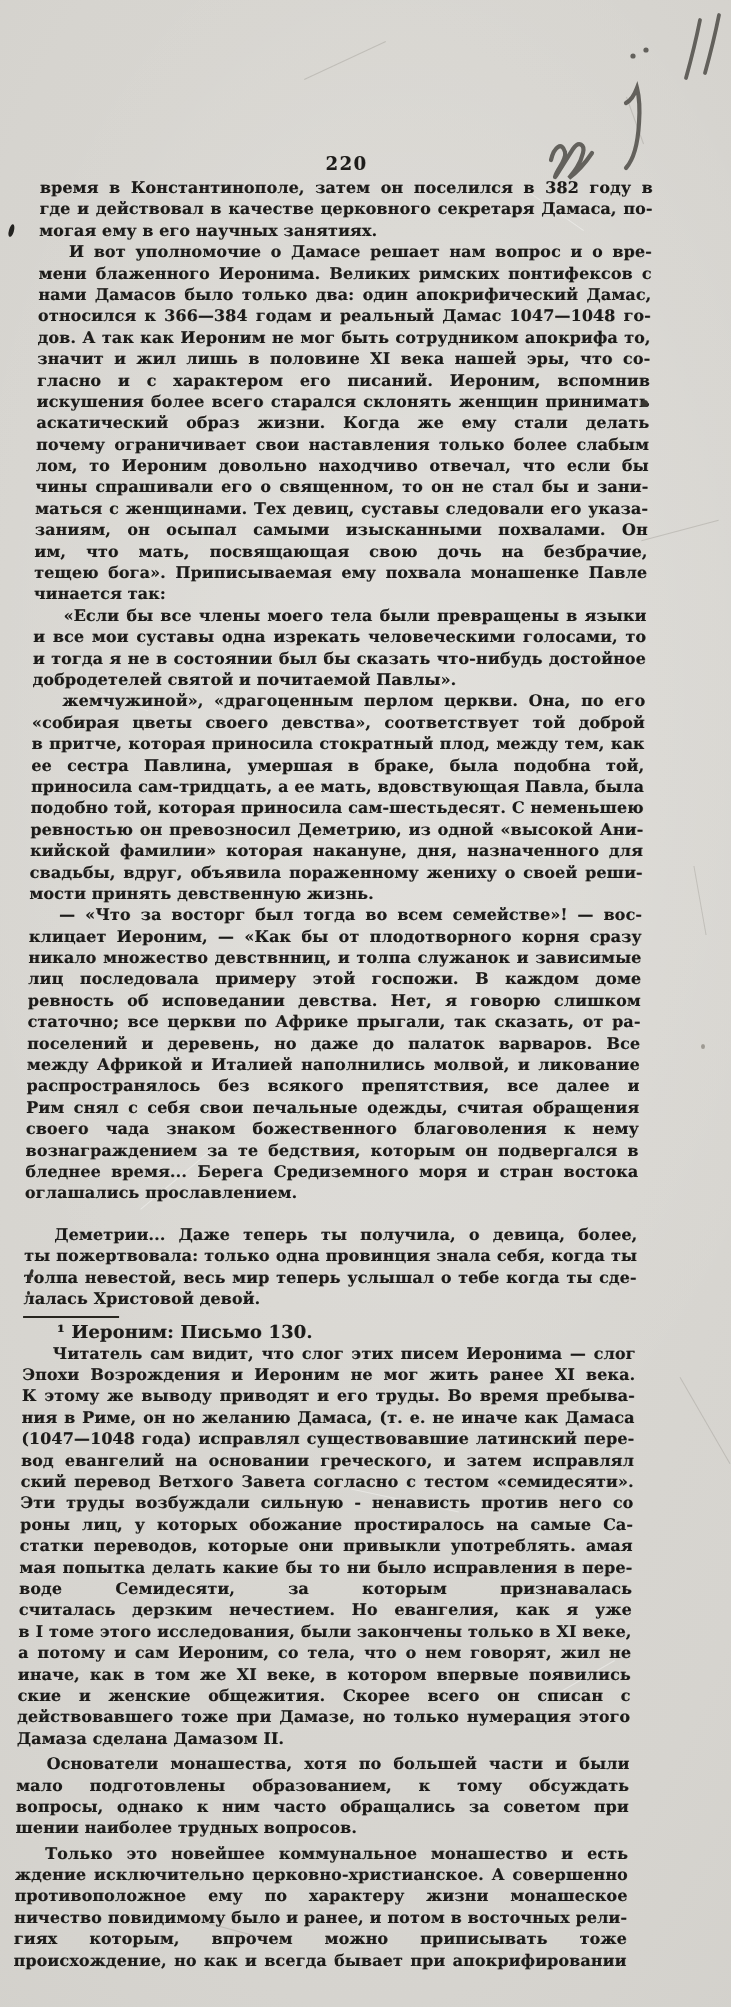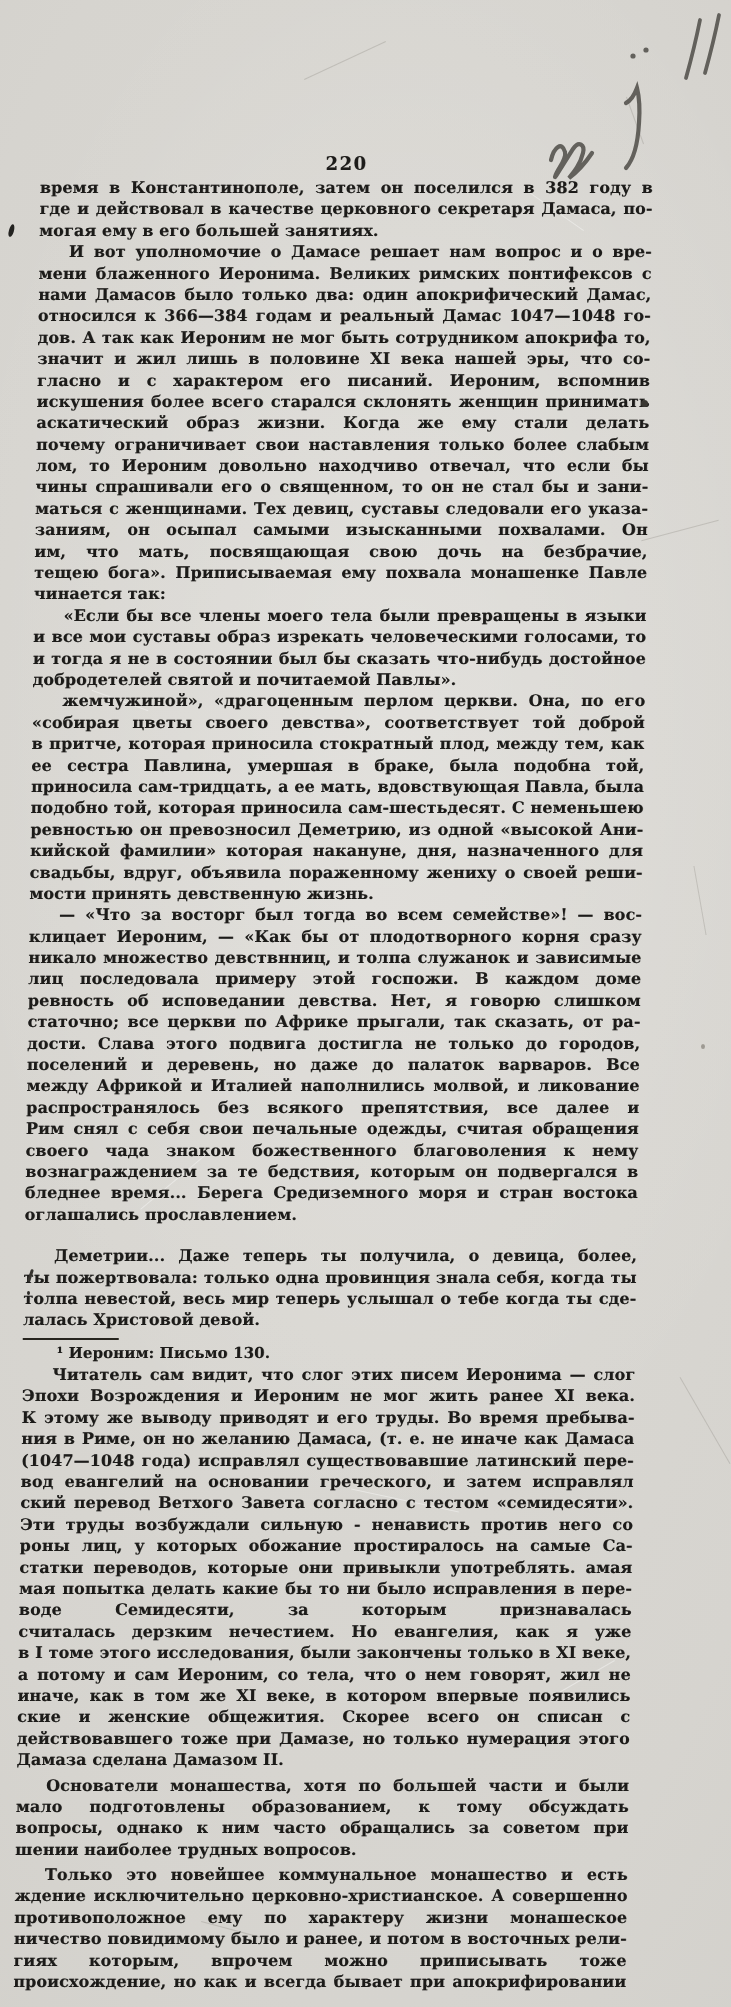--- a/index.html
+++ b/index.html
@@ -34,21 +34,21 @@
     color: #1c1b19; font-size: 16px; font-weight: 700;
   }
   .line {
     line-height: 21.4px; height: 21.4px; overflow: hidden;
     text-align: justify; text-align-last: justify;
     letter-spacing: 0.1px;
     text-shadow: 0.4px 0.4px 0.5px rgba(32,30,26,0.45);
   }
   .line.last { text-align-last: left; }
   .para.indent .line:first-child { text-indent: 30px; }
-  .para.fn { font-size: 15px; }
+  .para.fn { font-size: 18px; }
   .para.fn .line { text-align-last: left; }
   .para.fn .line:first-child { text-indent: 34px; }
   .footnote-rule {
     width: 96px; height: 2px; background: #27251f;
     margin: 7px 0 3px 0;
   }
   .handwriting { position: absolute; inset: 0; pointer-events: none; }
   .speck { position: absolute; background: #2f2d29; border-radius: 50%; pointer-events: none; }
 </style>
 </head>
@@ -69,21 +69,21 @@
     <div class="fiber" style="left:610px;top:120px;width:50px;transform:rotate(70deg)"></div>
     <div class="fiber light" style="left:350px;top:1500px;width:110px;transform:rotate(12deg)"></div>
   </div>
 
   <div class="page-number">220</div>
 
   <main class="text-column">
       <div class="para">
         <div class="line">время в Константинополе, затем он поселился в 382 году в Риме,</div>
         <div class="line">где и действовал в качестве церковного секретаря Дамаса, по-</div>
-        <div class="line last">могая ему в его большей занятиях.</div>
+        <div class="line last">могая ему в его научных занятиях.</div>
       </div>
       <div class="para indent">
         <div class="line">И вот уполномочие о Дамасе решает нам вопрос и о вре-</div>
         <div class="line">мени блаженного Иеронима. Великих римских понтифексов с име-</div>
         <div class="line">нами Дамасов было только два: один апокрифический Дамас,</div>
         <div class="line">относился к 366—384 годам и реальный Дамас 1047—1048 го-</div>
         <div class="line">дов. А так как Иероним не мог быть сотрудником апокрифа то,</div>
         <div class="line">значит и жил лишь в половине XI века нашей эры, что со-</div>
         <div class="line">гласно и с характером его писаний. Иероним, вспомнив прежние</div>
         <div class="line">искушения более всего старался склонять женщин принимать</div>
@@ -92,21 +92,21 @@
         <div class="line">лом, то Иероним довольно находчиво отвечал, что если бы муж-</div>
         <div class="line">чины спрашивали его о священном, то он не стал бы и зани-</div>
         <div class="line">маться с женщинами. Тех девиц, суставы следовали его указа-</div>
         <div class="line">заниям, он осыпал самыми изысканными похвалами. Он говорил</div>
         <div class="line">им, что мать, посвящающая свою дочь на безбрачие, «делается</div>
         <div class="line">тещею бога». Приписываемая ему похвала монашенке Павле на-</div>
         <div class="line last">чинается так:</div>
       </div>
       <div class="para indent">
         <div class="line">«Если бы все члены моего тела были превращены в языки</div>
-        <div class="line">и все мои суставы образ изрекать человеческими голосами, то</div>
+        <div class="line">и все мои суставы одна изрекать человеческими голосами, то</div>
         <div class="line">и тогда я не в состоянии был бы сказать что-нибудь достойное</div>
         <div class="line last">добродетелей святой и почитаемой Павлы».</div>
       </div>
       <div class="para indent">
         <div class="line">жемчужиной», «драгоценным перлом церкви. Она, по его словам,</div>
         <div class="line">«собирая цветы своего девства», соответствует той доброй почве</div>
         <div class="line">в притче, которая приносила стократный плод, между тем, как</div>
         <div class="line">ее сестра Павлина, умершая в браке, была подобна той, которая</div>
         <div class="line">приносила сам-тридцать, а ее мать, вдовствующая Павла, была</div>
         <div class="line">подобно той, которая приносила сам-шестьдесят. С неменьшею</div>
@@ -115,21 +115,20 @@
         <div class="line">свадьбы, вдруг, объявила пораженному жениху о своей реши-</div>
         <div class="line last">мости принять девственную жизнь.</div>
       </div>
       <div class="para indent">
         <div class="line">— «Что за восторг был тогда во всем семействе»! — вос-</div>
         <div class="line">клицает Иероним, — «Как бы от плодотворного корня сразу воз-</div>
         <div class="line">никало множество девствнниц, и толпа служанок и зависимые</div>
         <div class="line">лиц последовала примеру этой госпожи. В каждом доме пылала</div>
         <div class="line">ревность об исповедании девства. Нет, я говорю слишком недо-</div>
         <div class="line">статочно; все церкви по Африке прыгали, так сказать, от ра-</div>
-        <div class="line">дости. Слава этого подвига достигла не только до городов,</div>
         <div class="line">поселений и деревень, но даже до палаток варваров. Все острова</div>
         <div class="line">между Африкой и Италией наполнились молвой, и ликование</div>
         <div class="line">распространялось без всякого препятствия, все далее и далее...</div>
         <div class="line">Рим снял с себя свои печальные одежды, считая обращения</div>
         <div class="line">своего чада знаком божественного благоволения к нему самому,</div>
         <div class="line">вознаграждением за те бедствия, которым он подвергался в по-</div>
         <div class="line">бледнее время... Берега Средиземного моря и стран востока</div>
         <div class="line last">оглашались прославлением.</div>
       </div>
       <div class="para indent" style="margin-top: 20px;">

